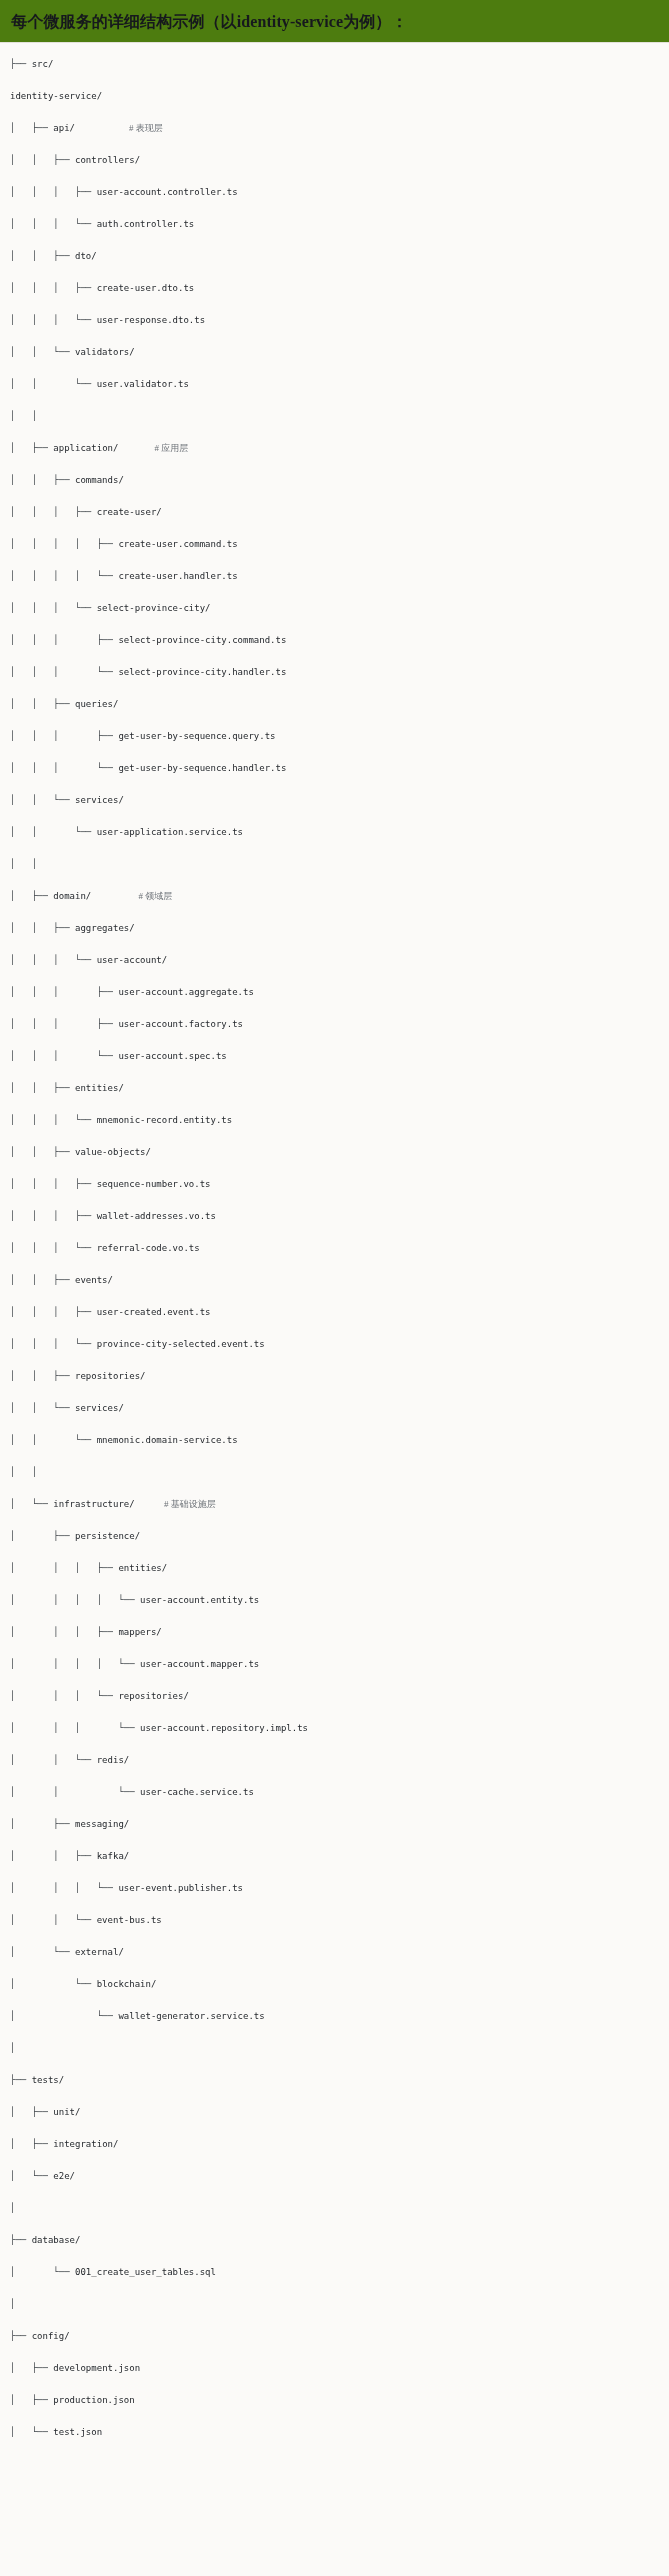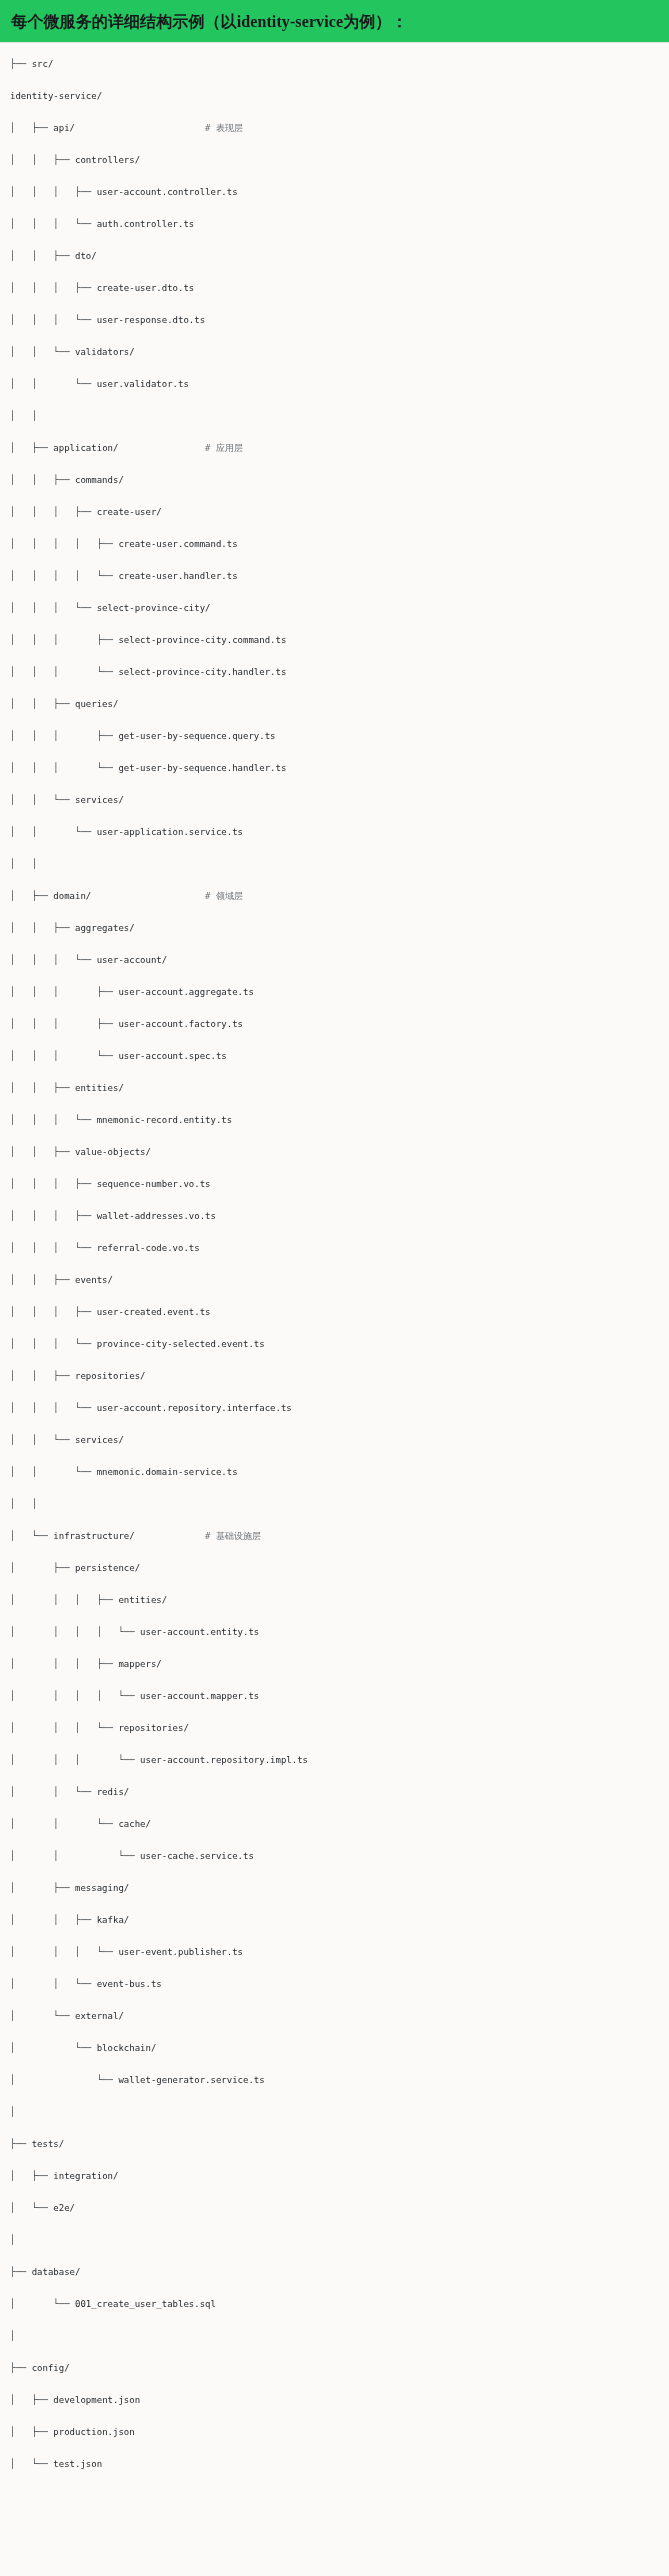--- a/index.html
+++ b/index.html
@@ -17,21 +17,21 @@
   .page {
     width: 669px;
     box-sizing: border-box;
     background: #faf9f6;
     padding: 0;
   }
 
   
   .header {
     padding: 11.3px 11.3px 8.8px 11.3px;
-    background: #22c55e;
+    background: #4d7c0f;
     border-bottom: 0.6px solid #e3e1db;
   }
   .header-title {
     font-family: "Liberation Serif", "DejaVu Serif", serif;
     font-weight: bold;
     font-size: 16px;
     line-height: 1.35;
     letter-spacing: 0.1px;
     color: #16181d;
     margin: 0;
@@ -55,20 +55,21 @@
   }
   .tree-row {
     white-space: pre;
     display: block;
     height: 16px;
   }
   .tree-prefix { color: #3a3f45; }
   .tree-name   { color: #24282d; }
   .tree-comment {
     color: #6c7177;
+    font-family: Liberation Serif, serif;
   }
 </style>
 </head>
 <body>
 
 <div class="page">
 
   <div class="header">
     <h1 class="header-title">每个微服务的详细结构示例（以identity-service为例）：</h1>
   </div>
@@ -109,44 +110,43 @@
 <span class="tree-row"><span class="tree-prefix">│   │   ├── </span><span class="tree-name">entities/</span></span>
 <span class="tree-row"><span class="tree-prefix">│   │   │   └── </span><span class="tree-name">mnemonic-record.entity.ts</span></span>
 <span class="tree-row"><span class="tree-prefix">│   │   ├── </span><span class="tree-name">value-objects/</span></span>
 <span class="tree-row"><span class="tree-prefix">│   │   │   ├── </span><span class="tree-name">sequence-number.vo.ts</span></span>
 <span class="tree-row"><span class="tree-prefix">│   │   │   ├── </span><span class="tree-name">wallet-addresses.vo.ts</span></span>
 <span class="tree-row"><span class="tree-prefix">│   │   │   └── </span><span class="tree-name">referral-code.vo.ts</span></span>
 <span class="tree-row"><span class="tree-prefix">│   │   ├── </span><span class="tree-name">events/</span></span>
 <span class="tree-row"><span class="tree-prefix">│   │   │   ├── </span><span class="tree-name">user-created.event.ts</span></span>
 <span class="tree-row"><span class="tree-prefix">│   │   │   └── </span><span class="tree-name">province-city-selected.event.ts</span></span>
 <span class="tree-row"><span class="tree-prefix">│   │   ├── </span><span class="tree-name">repositories/</span></span>
-<span class="tree-row"><span class="tree-prefix">│   │   │   └── </span><span class="tree-name">user-account.repository.interface.ts</span></span>
 <span class="tree-row"><span class="tree-prefix">│   │   └── </span><span class="tree-name">services/</span></span>
 <span class="tree-row"><span class="tree-prefix">│   │       └── </span><span class="tree-name">mnemonic.domain-service.ts</span></span>
 <span class="tree-row"><span class="tree-prefix">│   │</span><span class="tree-name"></span></span>
 <span class="tree-row"><span class="tree-prefix">│   └── </span><span class="tree-name">infrastructure/</span><span class="tree-comment">             # 基础设施层</span></span>
 <span class="tree-row"><span class="tree-prefix">│       ├── </span><span class="tree-name">persistence/</span></span>
 <span class="tree-row"><span class="tree-prefix">│       │   │   ├── </span><span class="tree-name">entities/</span></span>
 <span class="tree-row"><span class="tree-prefix">│       │   │   │   └── </span><span class="tree-name">user-account.entity.ts</span></span>
 <span class="tree-row"><span class="tree-prefix">│       │   │   ├── </span><span class="tree-name">mappers/</span></span>
 <span class="tree-row"><span class="tree-prefix">│       │   │   │   └── </span><span class="tree-name">user-account.mapper.ts</span></span>
 <span class="tree-row"><span class="tree-prefix">│       │   │   └── </span><span class="tree-name">repositories/</span></span>
 <span class="tree-row"><span class="tree-prefix">│       │   │       └── </span><span class="tree-name">user-account.repository.impl.ts</span></span>
 <span class="tree-row"><span class="tree-prefix">│       │   └── </span><span class="tree-name">redis/</span></span>
-<span class="tree-row"><span class="tree-prefix">│       │       └── </span><span class="tree-name">cache/</span></span>
 <span class="tree-row"><span class="tree-prefix">│       │           └── </span><span class="tree-name">user-cache.service.ts</span></span>
 <span class="tree-row"><span class="tree-prefix">│       ├── </span><span class="tree-name">messaging/</span></span>
 <span class="tree-row"><span class="tree-prefix">│       │   ├── </span><span class="tree-name">kafka/</span></span>
 <span class="tree-row"><span class="tree-prefix">│       │   │   └── </span><span class="tree-name">user-event.publisher.ts</span></span>
 <span class="tree-row"><span class="tree-prefix">│       │   └── </span><span class="tree-name">event-bus.ts</span></span>
 <span class="tree-row"><span class="tree-prefix">│       └── </span><span class="tree-name">external/</span></span>
 <span class="tree-row"><span class="tree-prefix">│           └── </span><span class="tree-name">blockchain/</span></span>
 <span class="tree-row"><span class="tree-prefix">│               └── </span><span class="tree-name">wallet-generator.service.ts</span></span>
 <span class="tree-row"><span class="tree-prefix">│</span><span class="tree-name"></span></span>
 <span class="tree-row"><span class="tree-prefix">├── </span><span class="tree-name">tests/</span></span>
+<span class="tree-row"><span class="tree-prefix">│   ├── </span><span class="tree-name">unit/</span></span>
 <span class="tree-row"><span class="tree-prefix">│   ├── </span><span class="tree-name">integration/</span></span>
 <span class="tree-row"><span class="tree-prefix">│   └── </span><span class="tree-name">e2e/</span></span>
 <span class="tree-row"><span class="tree-prefix">│</span><span class="tree-name"></span></span>
 <span class="tree-row"><span class="tree-prefix">├── </span><span class="tree-name">database/</span></span>
 <span class="tree-row"><span class="tree-prefix">│       └── </span><span class="tree-name">001_create_user_tables.sql</span></span>
 <span class="tree-row"><span class="tree-prefix">│</span><span class="tree-name"></span></span>
 <span class="tree-row"><span class="tree-prefix">├── </span><span class="tree-name">config/</span></span>
 <span class="tree-row"><span class="tree-prefix">│   ├── </span><span class="tree-name">development.json</span></span>
 <span class="tree-row"><span class="tree-prefix">│   ├── </span><span class="tree-name">production.json</span></span>
 <span class="tree-row"><span class="tree-prefix">│   └── </span><span class="tree-name">test.json</span></span>

